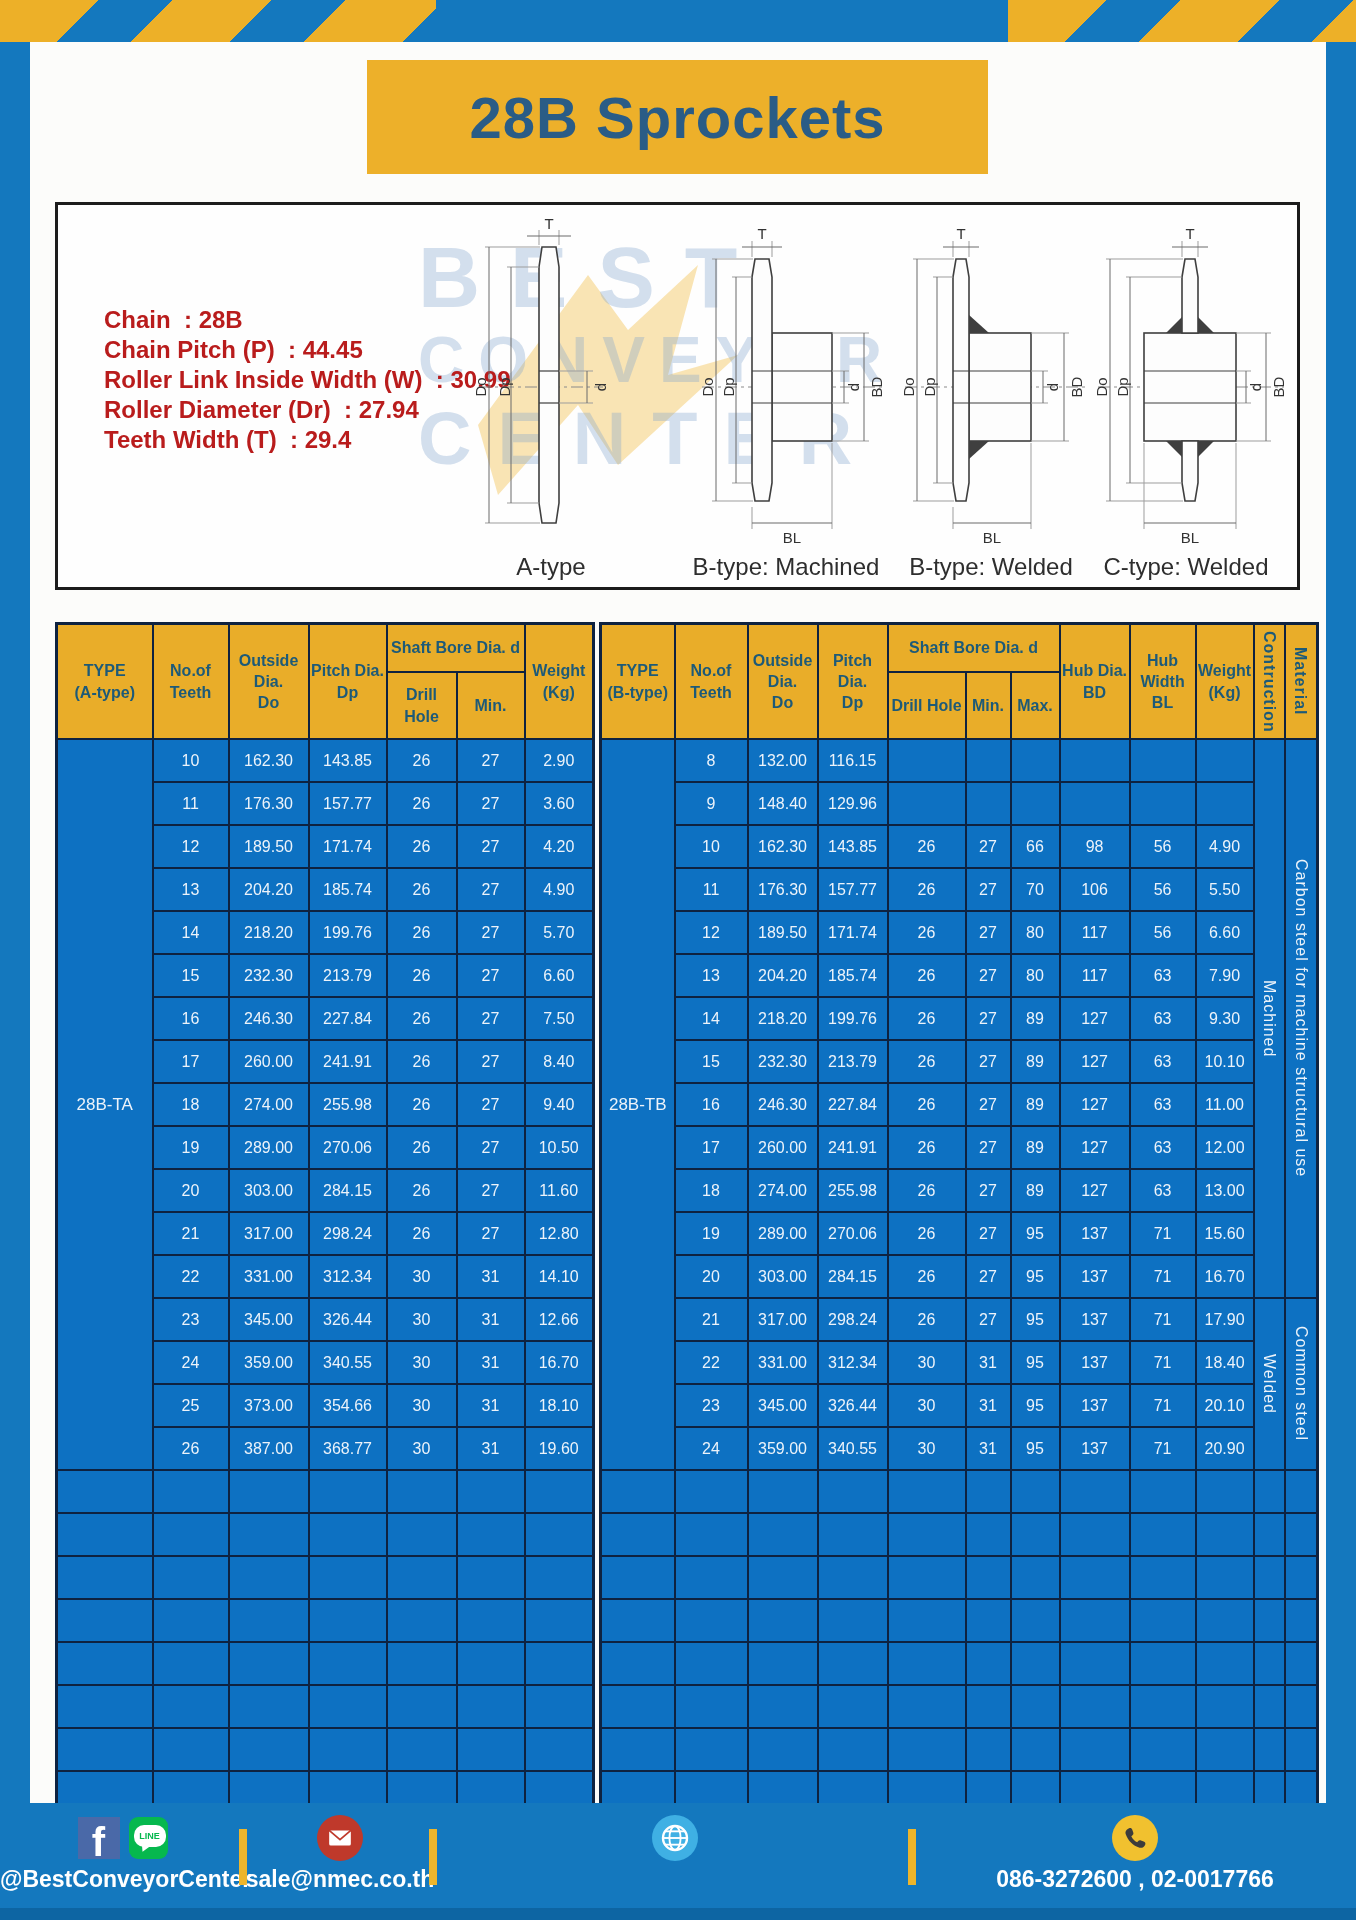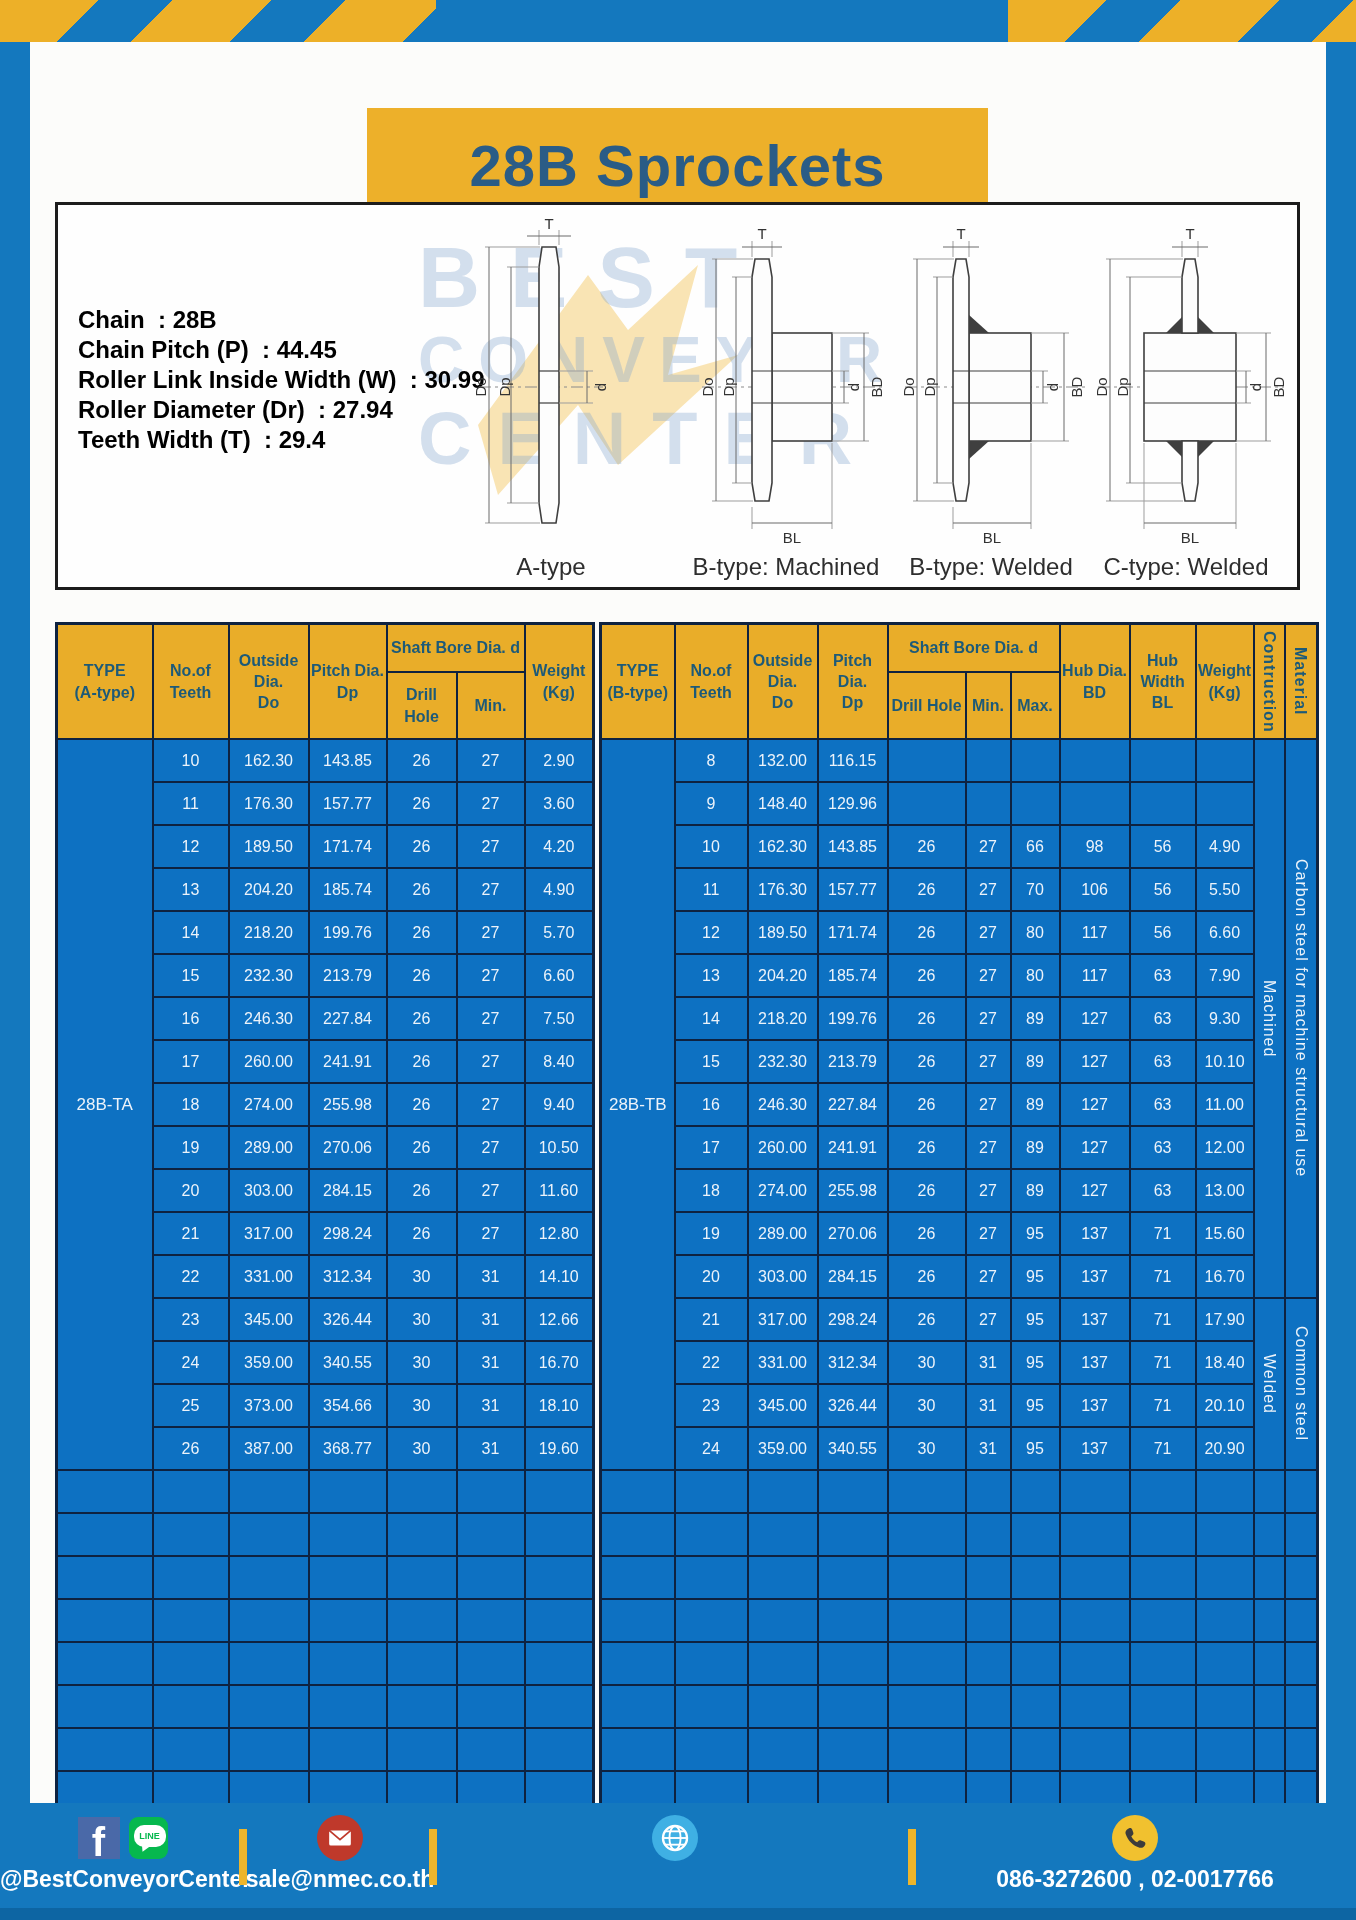--- a/index.html
+++ b/index.html
@@ -11,27 +11,27 @@
   
   .stripes{position:absolute;top:0;height:42px;}
   .stripes-left{left:0;width:436px;
     background:repeating-linear-gradient(135deg,#edb028 0 70px,#1478be 70px 122px);}
   .stripes-right{left:1008px;width:348px;
     background:repeating-linear-gradient(135deg,#edb028 0 70px,#1478be 70px 122px);}
   
   .page{position:absolute;left:30px;top:42px;width:1296px;height:1761px;background:#fcfcfa;}
   
   .banner{position:absolute;left:367px;top:60px;width:621px;height:114px;background:#edb02a;
-    display:flex;align-items:center;justify-content:center;margin-top:48px;}
+    display:flex;align-items:center;justify-content:center;}
   .banner .t{font-size:58px;font-weight:bold;color:#2a5c86;letter-spacing:1px;}
   
   .diagram-box{position:absolute;left:55px;top:202px;width:1245px;height:388px;
     background:#fefefe;border:3px solid #1c1c1c;box-sizing:border-box;}
   .specs{position:absolute;left:20px;top:100px;}
-  .specs div{font-size:24px;font-weight:bold;color:#000000;line-height:30px;white-space:pre;}
+  .specs div{font-size:24px;font-weight:bold;color:#b91c1c;line-height:30px;white-space:pre;margin-left:26px;}
   .watermark{position:absolute;left:360px;top:26px;width:660px;text-align:left;
     color:rgba(130,165,205,0.34);font-weight:bold;pointer-events:none;}
   .watermark .w1{font-size:86px;letter-spacing:30px;line-height:92px;}
   .watermark .w2{font-size:64px;letter-spacing:14px;line-height:74px;}
   .watermark .w3{font-size:74px;letter-spacing:26px;line-height:84px;}
   .wm-swoosh{position:absolute;left:380px;top:30px;pointer-events:none;}
   .fig{position:absolute;top:12px;width:210px;text-align:center;}
   .fig-a{left:388px;} .fig-bm{left:623px;} .fig-bw{left:828px;} .fig-cw{left:1023px;}
   .fig-caption{font-size:24px;color:#2e2e2e;margin-top:2px;}
   .part{fill:#fdfdfd;stroke:#3f3f3f;stroke-width:1.6;}

